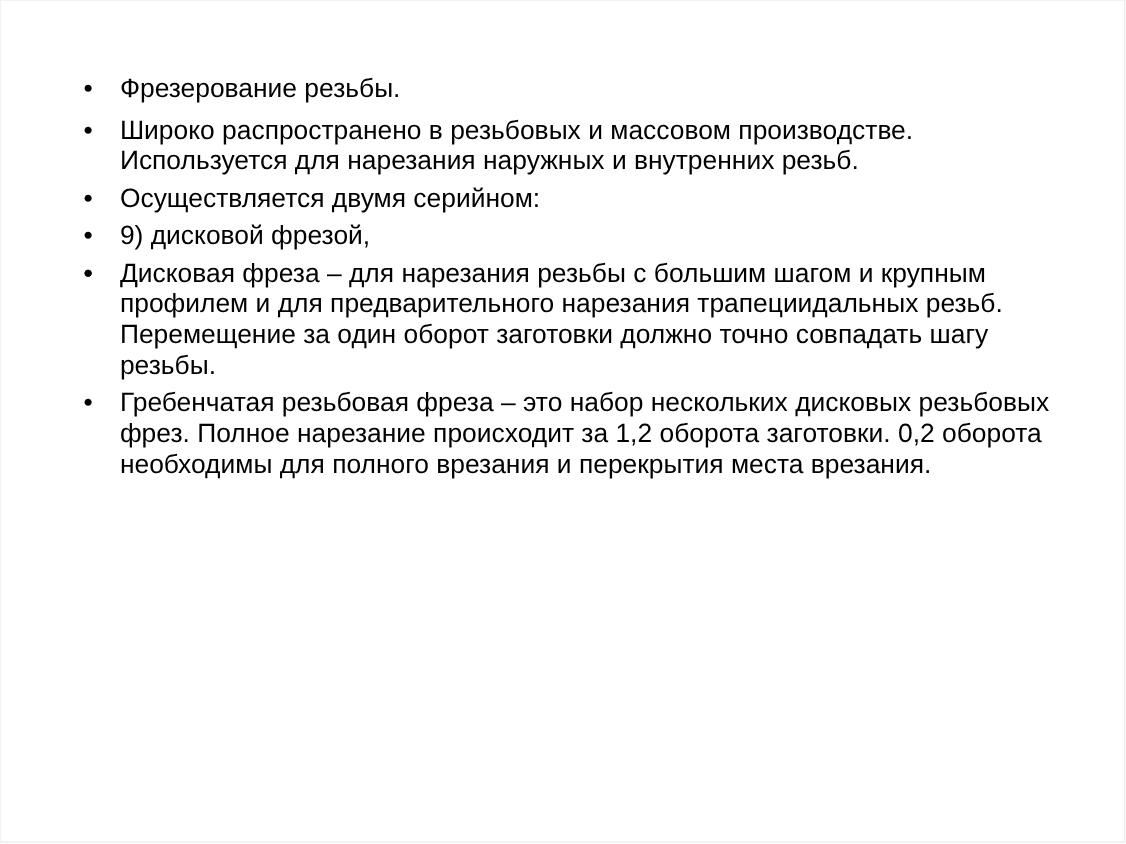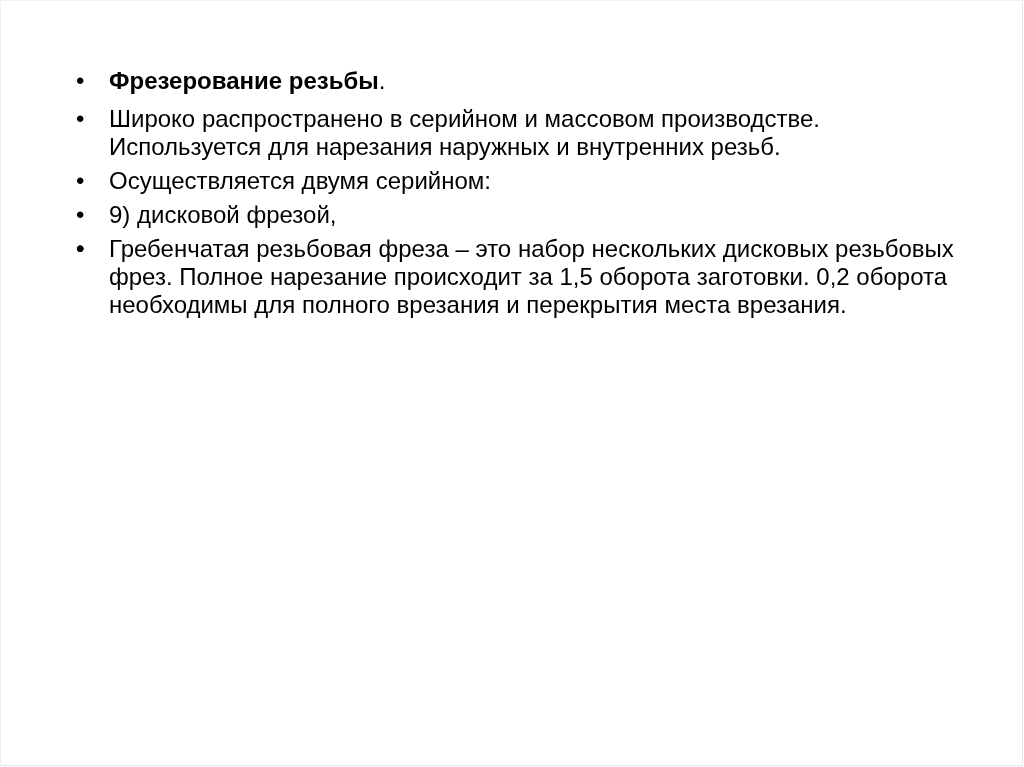--- a/index.html
+++ b/index.html
@@ -46,56 +46,57 @@
   }
   .marker {
     position: absolute;
     left: 0;
     top: 0;
     font-size: 24px;
     line-height: 28px;
     color: #000000;
   }
   .bold {
-    font-weight: bold;
+    font-weight: normal;
   }
 </style>
 </head>
 <body>
 
 <div class="page">
   <ul class="bullets">
 
     <li class="item title-item">
       <span class="marker">•</span>
       <span class="txt"><b class="bold">Фрезерование резьбы</b><span>.</span></span>
     </li>
 
     <li class="item">
       <span class="marker">•</span>
-      <span class="txt">Широко распространено в серийном и массовом производстве. Используется для нарезания наружных и внутренних резьб.</span>
+      <span class="txt">Широко распространено в резьбовых и массовом производстве. Используется для нарезания наружных и внутренних резьб.</span>
     </li>
 
     <li class="item">
       <span class="marker">•</span>
       <span class="txt">Осуществляется двумя серийном:</span>
     </li>
 
     <li class="item">
       <span class="marker">•</span>
       <span class="txt">9) дисковой фрезой,</span>
     </li>
 
     <li class="item">
       <span class="marker">•</span>
     </li>
 
     <li class="item">
       <span class="marker">•</span>
+      <span class="txt">Дисковая фреза – для нарезания резьбы с большим шагом и крупным профилем и для предварительного нарезания трапециидальных резьб. Перемещение за один оборот заготовки должно точно совпадать шагу резьбы.</span>
     </li>
 
     <li class="item">
       <span class="marker">•</span>
-      <span class="txt">Гребенчатая резьбовая фреза – это набор нескольких дисковых резьбовых фрез. Полное нарезание происходит за 1,5 оборота заготовки. 0,2 оборота необходимы для полного врезания и перекрытия места врезания.</span>
+      <span class="txt">Гребенчатая резьбовая фреза – это набор нескольких дисковых резьбовых фрез. Полное нарезание происходит за 1,2 оборота заготовки. 0,2 оборота необходимы для полного врезания и перекрытия места врезания.</span>
     </li>
 
   </ul>
 </div>
 
 </body></html>

